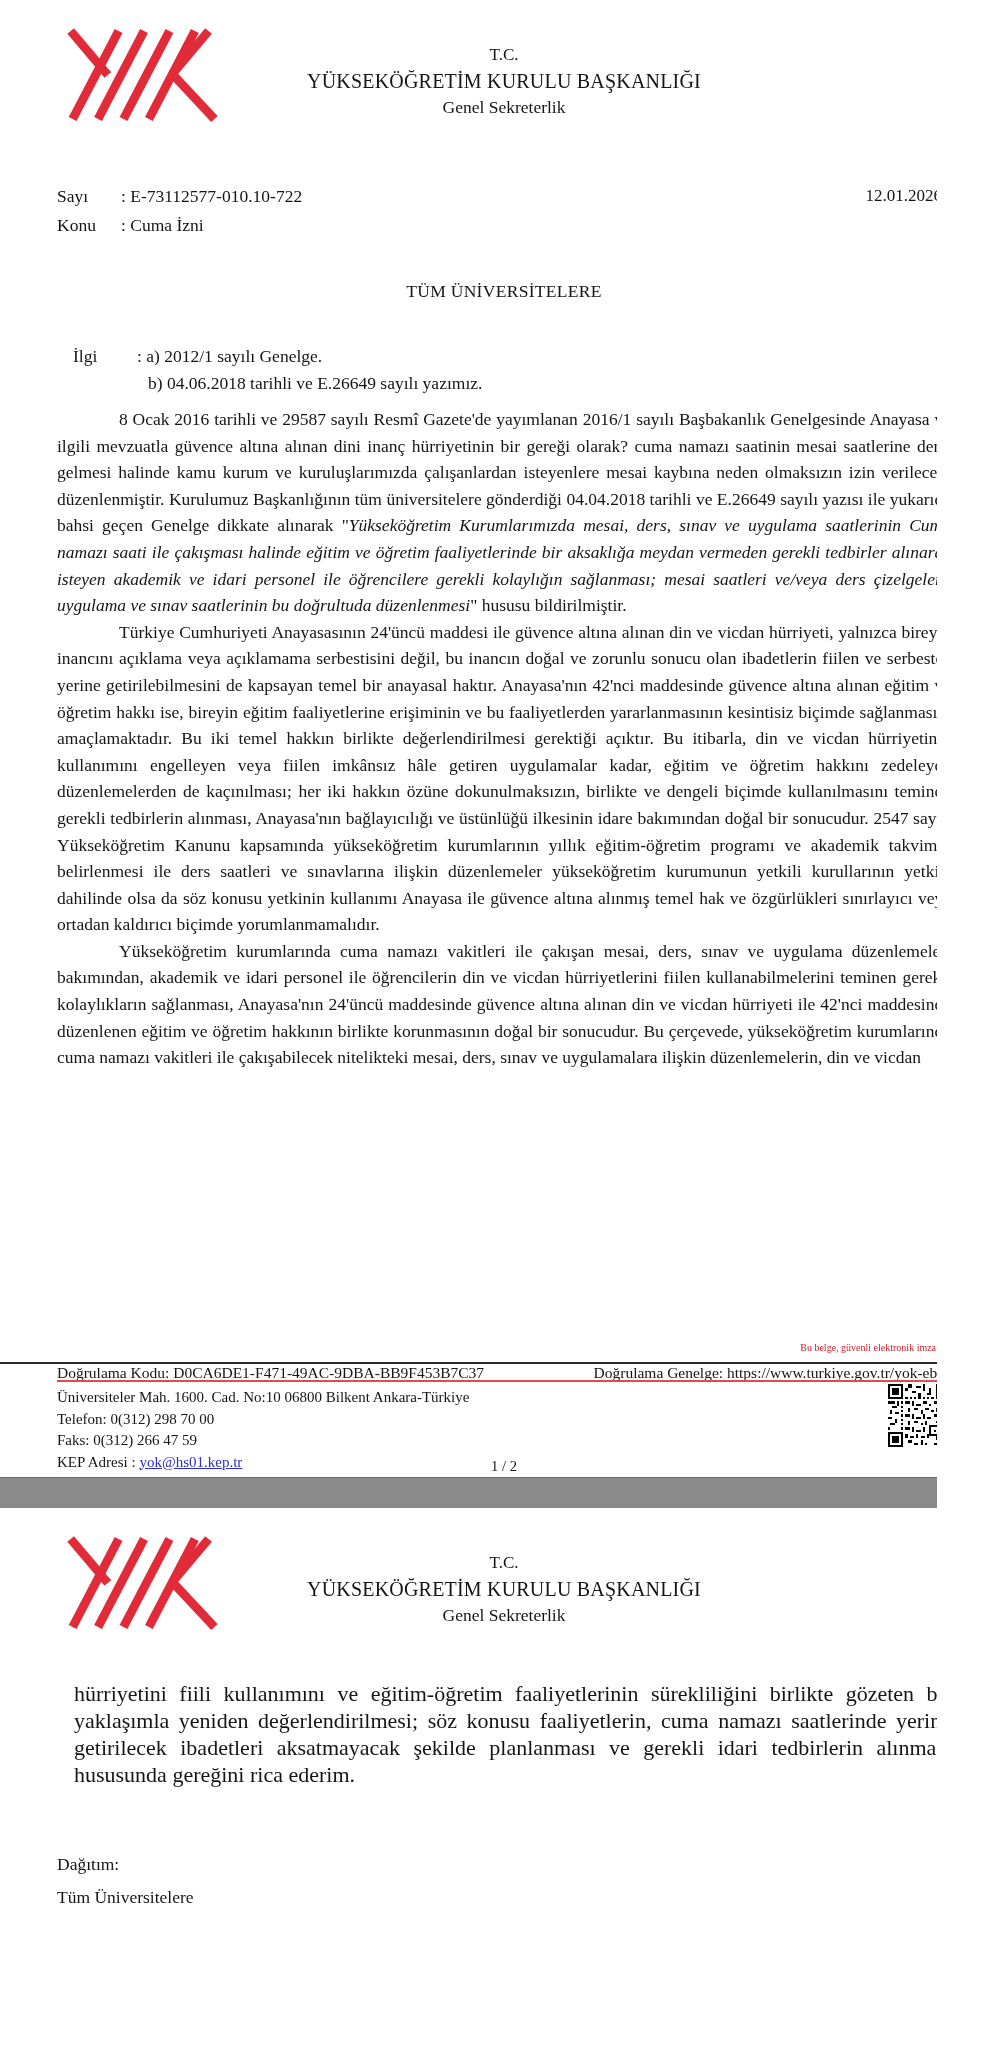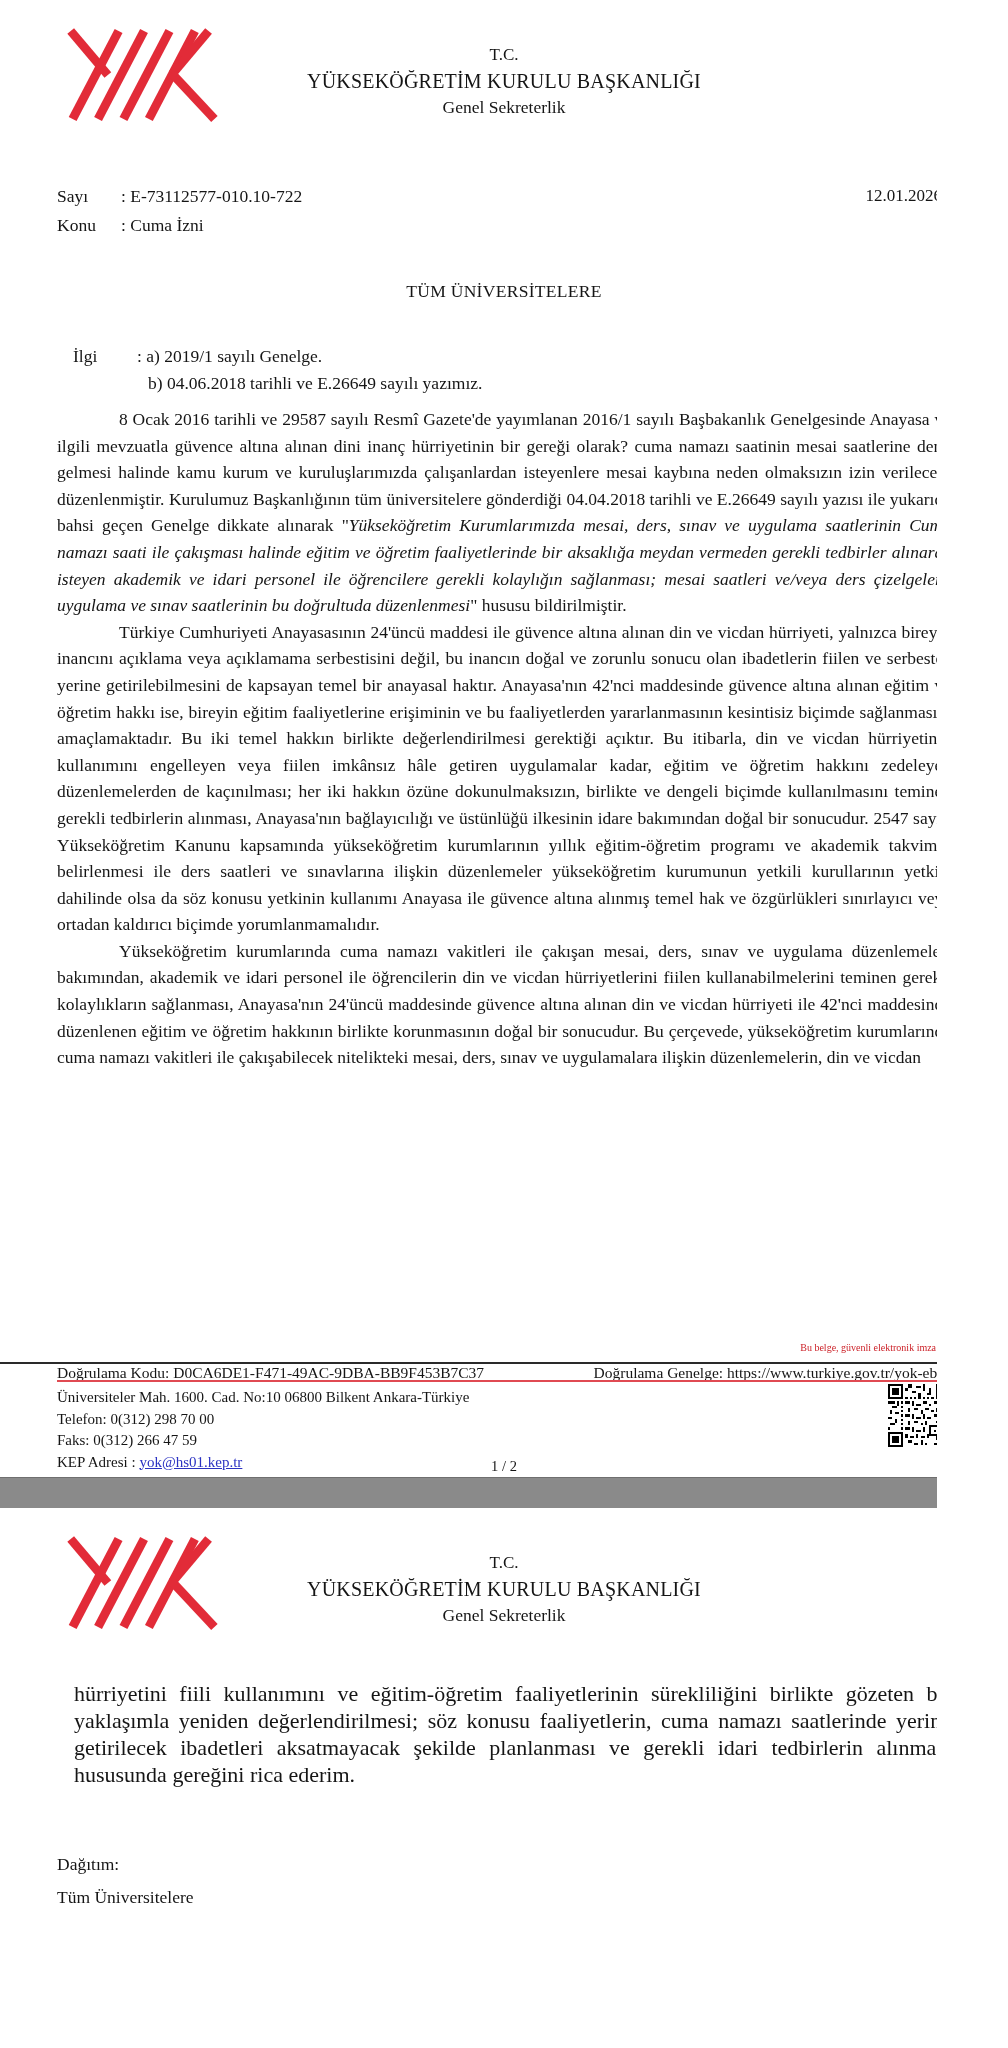--- a/index.html
+++ b/index.html
@@ -85,21 +85,21 @@
         <span>: Cuma İzni</span>
       </div>
     </div>
     <div class="date">12.01.2026</div>
 
     <div class="recipient">TÜM ÜNİVERSİTELERE</div>
 
     <div class="ilgi">
       <div class="ilgi-row">
         <span class="ilgi-label">İlgi</span>
-        <span>: a) 2019/1 sayılı Genelge.</span>
+        <span>: a) 2012/1 sayılı Genelge.</span>
       </div>
       <div class="ilgi-row">
         <span class="ilgi-label"></span>
         <span class="ilgi-b">b) 04.06.2018 tarihli ve E.26649 sayılı yazımız.</span>
       </div>
     </div>
 
     <div class="body-text">
       <p><span>8 Ocak 2016 tarihli ve 29587 sayılı Resmî Gazete'de yayımlanan 2016/1 sayılı Başbakanlık Genelgesinde Anayasa ve ilgili mevzuatla güvence altına alınan dini inanç hürriyetinin bir gereği olarak? cuma namazı saatinin mesai saatlerine denk gelmesi halinde kamu kurum ve kuruluşlarımızda çalışanlardan isteyenlere mesai kaybına neden olmaksızın izin verileceği düzenlenmiştir. Kurulumuz Başkanlığının tüm üniversitelere gönderdiği 04.04.2018 tarihli ve E.26649 sayılı yazısı ile yukarıda bahsi geçen Genelge dikkate alınarak "</span><span class="quote">Yükseköğretim Kurumlarımızda mesai, ders, sınav ve uygulama saatlerinin Cuma namazı saati ile çakışması halinde eğitim ve öğretim faaliyetlerinde bir aksaklığa meydan vermeden gerekli tedbirler alınarak isteyen akademik ve idari personel ile öğrencilere gerekli kolaylığın sağlanması; mesai saatleri ve/veya ders çizelgeleri, uygulama ve sınav saatlerinin bu doğrultuda düzenlenmesi</span><span>" hususu bildirilmiştir.</span></p>
       <p>Türkiye Cumhuriyeti Anayasasının 24'üncü maddesi ile güvence altına alınan din ve vicdan hürriyeti, yalnızca bireyin inancını açıklama veya açıklamama serbestisini değil, bu inancın doğal ve zorunlu sonucu olan ibadetlerin fiilen ve serbestçe yerine getirilebilmesini de kapsayan temel bir anayasal haktır. Anayasa'nın 42'nci maddesinde güvence altına alınan eğitim ve öğretim hakkı ise, bireyin eğitim faaliyetlerine erişiminin ve bu faaliyetlerden yararlanmasının kesintisiz biçimde sağlanmasını amaçlamaktadır. Bu iki temel hakkın birlikte değerlendirilmesi gerektiği açıktır. Bu itibarla, din ve vicdan hürriyetinin kullanımını engelleyen veya fiilen imkânsız hâle getiren uygulamalar kadar, eğitim ve öğretim hakkını zedeleyen düzenlemelerden de kaçınılması; her iki hakkın özüne dokunulmaksızın, birlikte ve dengeli biçimde kullanılmasını teminen gerekli tedbirlerin alınması, Anayasa'nın bağlayıcılığı ve üstünlüğü ilkesinin idare bakımından doğal bir sonucudur. 2547 sayılı Yükseköğretim Kanunu kapsamında yükseköğretim kurumlarının yıllık eğitim-öğretim programı ve akademik takvimin belirlenmesi ile ders saatleri ve sınavlarına ilişkin düzenlemeler yükseköğretim kurumunun yetkili kurullarının yetkisi dahilinde olsa da söz konusu yetkinin kullanımı Anayasa ile güvence altına alınmış temel hak ve özgürlükleri sınırlayıcı veya ortadan kaldırıcı biçimde yorumlanmamalıdır.</p>

